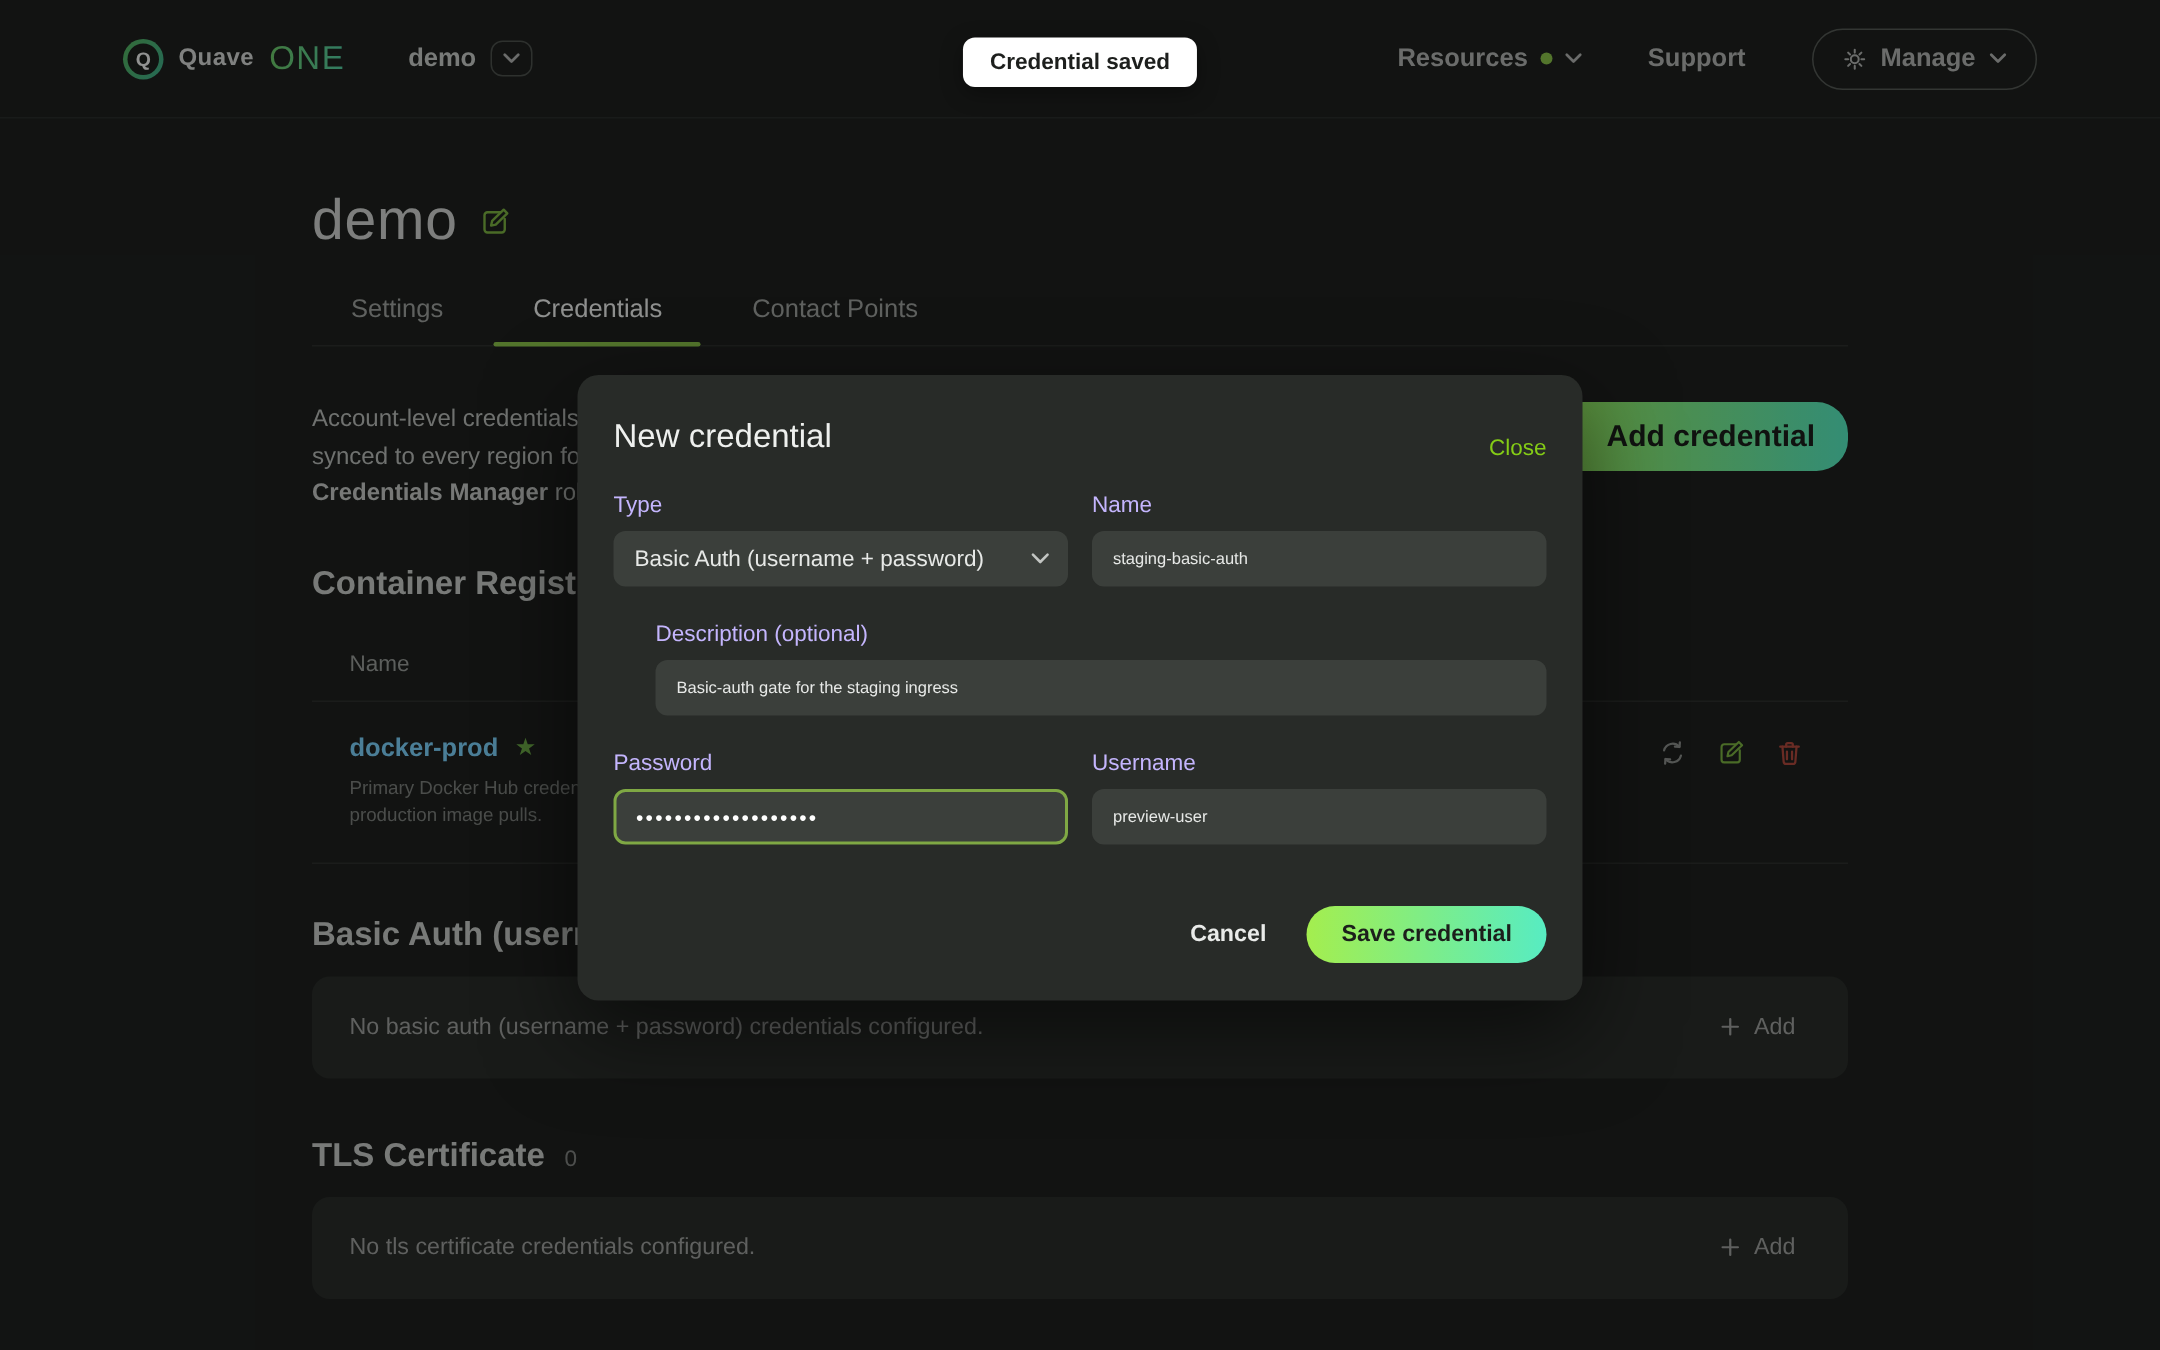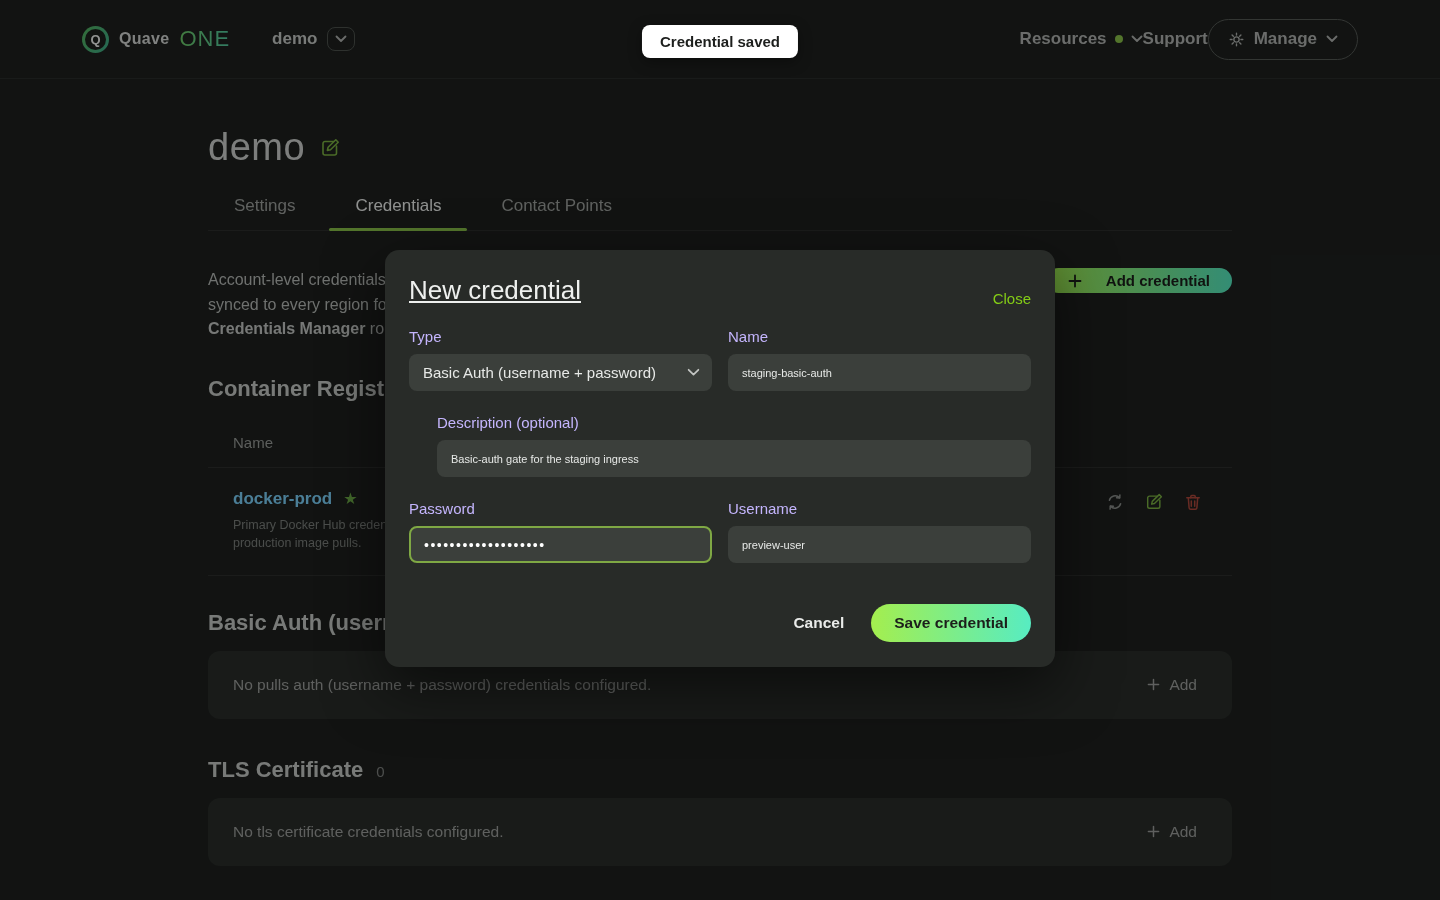--- a/index.html
+++ b/index.html
@@ -34,21 +34,21 @@
     background:linear-gradient(90deg,#6fcc69,#55cfa5);
     -webkit-background-clip:text; background-clip:text; color:transparent;
   }
   .workspace { display:flex; align-items:center; gap:10px; margin-left:42px; }
   .workspace .ws-name { font-size:17px; font-weight:600; color:#c9ccc9; }
   .chev-box {
     width:28px; height:24px; border:1.5px solid #4e524e; border-radius:8px;
     display:flex; align-items:center; justify-content:center; cursor:pointer;
   }
   .spacer { flex:1; }
-  .nav-right { display:flex; align-items:center; }
+  .nav-right { display:flex; align-items:center; gap:44px; }
   .nav-item { display:flex; align-items:center; gap:8px; font-size:17px; font-weight:600; color:#b2b5b2; cursor:pointer; }
   .status-dot { width:8px; height:8px; border-radius:50%; background:#8bc34a; }
   .manage-btn {
     display:flex; align-items:center; gap:9px; height:41px; padding:0 19px;
     border:1.5px solid #565a56; border-radius:21px; color:#b2b5b2;
     font-size:17px; font-weight:600; cursor:pointer; background:transparent;
   }
 
   
   .toast {
@@ -69,24 +69,24 @@
   }
   .tab.active { color:#eef0ee; }
   .tab.active::after {
     content:""; position:absolute; left:0; right:0; bottom:-1px; height:3px;
     background:#8bc34a; border-radius:2px;
   }
   .content-head { display:flex; justify-content:space-between; align-items:flex-start; margin-top:37px; }
   .intro { font-size:16px; line-height:24.5px; color:#b9bcb9; }
   .intro b { color:#c6c9c6; }
   .pill-btn {
-    display:flex; align-items:center; gap:24px; height:25px; padding:0 22px;
+    display:flex; align-items:center; gap:24px; height:46px; padding:0 22px;
     border:none; border-radius:21px; cursor:pointer;
     background:linear-gradient(90deg,#a4ee4e,#57ecc2);
-    color:#1c1f1b; font-size:15px; font-weight:600; font-family:inherit;
+    color:#1c1f1b; font-size:20px; font-weight:600; font-family:inherit;
   }
   .section-title { margin-top:34px; font-size:22px; font-weight:600; color:#c9ccc9; white-space:nowrap; display:flex; align-items:baseline; gap:13px; }
   .section-count { font-size:15px; font-weight:400; color:#808380; }
   .table-head {
     margin-top:32px; padding:0 0 16px 25px; font-size:15px; color:#9a9d9a;
     border-bottom:1px solid rgba(255,255,255,0.07);
   }
   .cred-row {
     display:flex; justify-content:space-between; align-items:flex-start;
     padding:21px 30px 23px 25px; border-bottom:1px solid rgba(255,255,255,0.07);
@@ -105,21 +105,21 @@
   .add-link { display:flex; align-items:center; gap:9px; font-size:15.5px; color:#9ea19e; cursor:pointer; }
 
   
   .dim-overlay { position:absolute; inset:0; background:rgba(0,0,0,0.40); z-index:50; }
   .modal {
     position:absolute; top:250px; left:50%; transform:translateX(-50%);
     width:670px; background:#282b28; border-radius:14px; z-index:60;
     padding:24px 24px 25px; box-shadow:0 20px 60px rgba(0,0,0,0.55);
   }
   .modal-head { display:flex; justify-content:space-between; align-items:center; margin-bottom:21px; }
-  .modal-title { font-size:26px; font-weight:500; color:#eef0ee;text-decoration:underline; }
+  .modal-title { font-size:22px; font-weight:500; color:#eef0ee; }
   .close-btn { font-size:15px; font-weight:normal; color:#84cc16; cursor:pointer;margin-top:16px; }
   .form-grid { display:grid; grid-template-columns:1fr 1fr; column-gap:16px; }
   .field { margin-bottom:23px; }
   .field.full { grid-column:1 / 3;margin-left:28px; }
   .field label { display:block; font-size:15px; color:#c4b5fd; margin-bottom:9px; }
   .text-input {
     width:100%; height:37px; background:#3b3f3b; border:none; border-radius:8px;
     padding:0 14px; color:#e7e9e7; font-size:11px; font-family:inherit; outline:none;
   }
   .text-input.focused { border:2px solid #7fa844; padding:0 13px; color:#ffffff; }
@@ -267,21 +267,21 @@
           </g>
         </svg>
       </span>
     </div>
   </div>
 
   <div class="section-title">
     <span>Basic Auth (username + password)</span>
   </div>
   <div class="empty-card">
-    <span class="empty-text">No pulls auth (username + password) credentials configured.</span>
+    <span class="empty-text">No basic auth (username + password) credentials configured.</span>
     <span class="add-link">
       <svg width="13" height="13" viewBox="0 0 14 14">
         <path d="M7 1.5v11M1.5 7h11" stroke="#9ea19e" stroke-width="1.6" stroke-linecap="round"></path>
       </svg>
       <span>Add</span>
     </span>
   </div>
 
   <div class="section-title" style="margin-top:38px;">
     <span>TLS Certificate</span>

